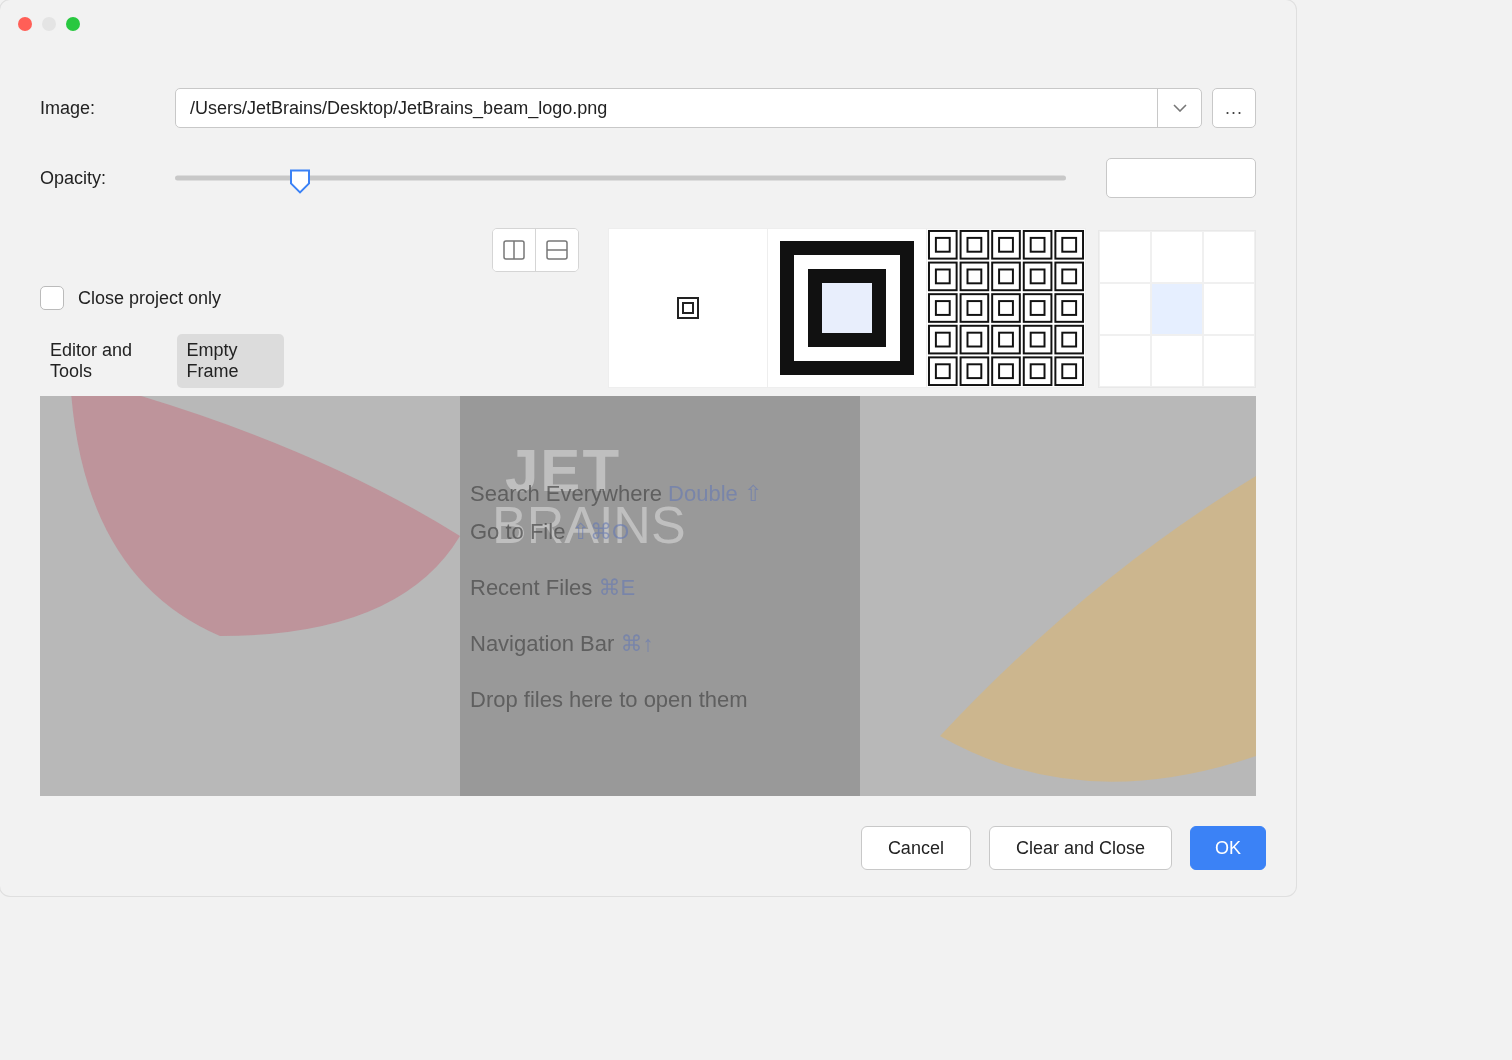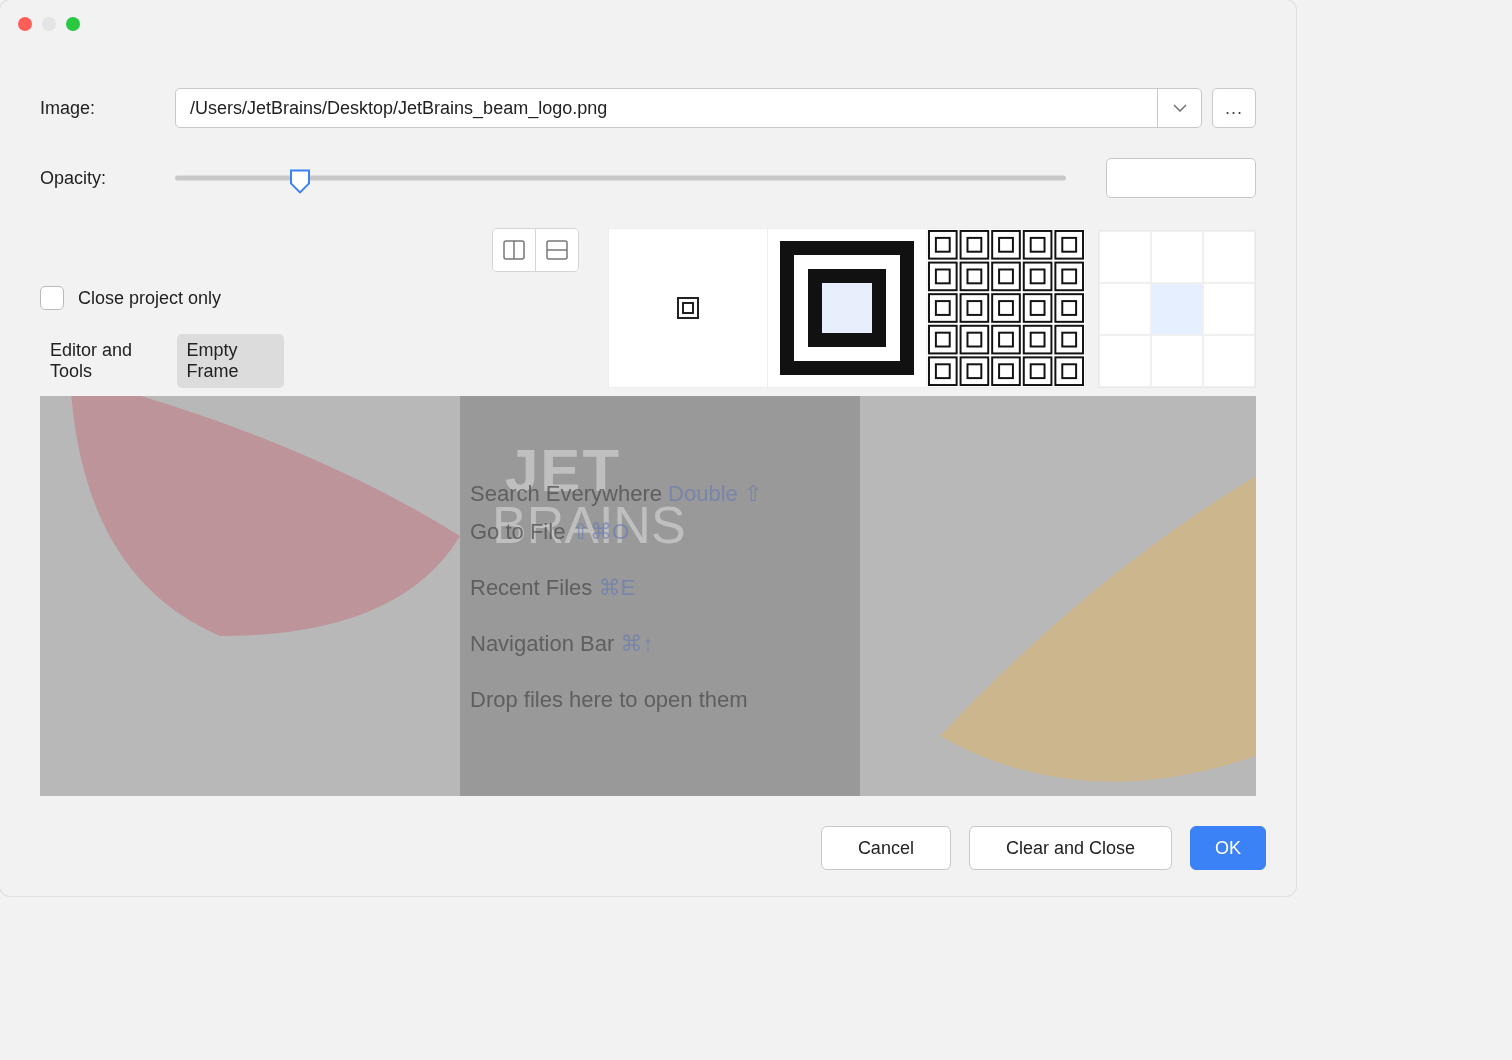--- a/index.html
+++ b/index.html
@@ -290,21 +290,21 @@
       margin-top: -8px;
     }
     .footer {
       display: flex;
       justify-content: flex-end;
       gap: 18px;
       padding: 30px 30px 26px 30px;
     }
     .btn {
       height: 44px;
-      padding: 0 36px;
+      padding: 0 26px;
       border-radius: 6px;
       font-size: 18px;
       cursor: pointer;
       display: flex;
       align-items: center;
       justify-content: center;
     }
     .btn-secondary {
       background: #fff;
       border: 1px solid #c8c8c8;

